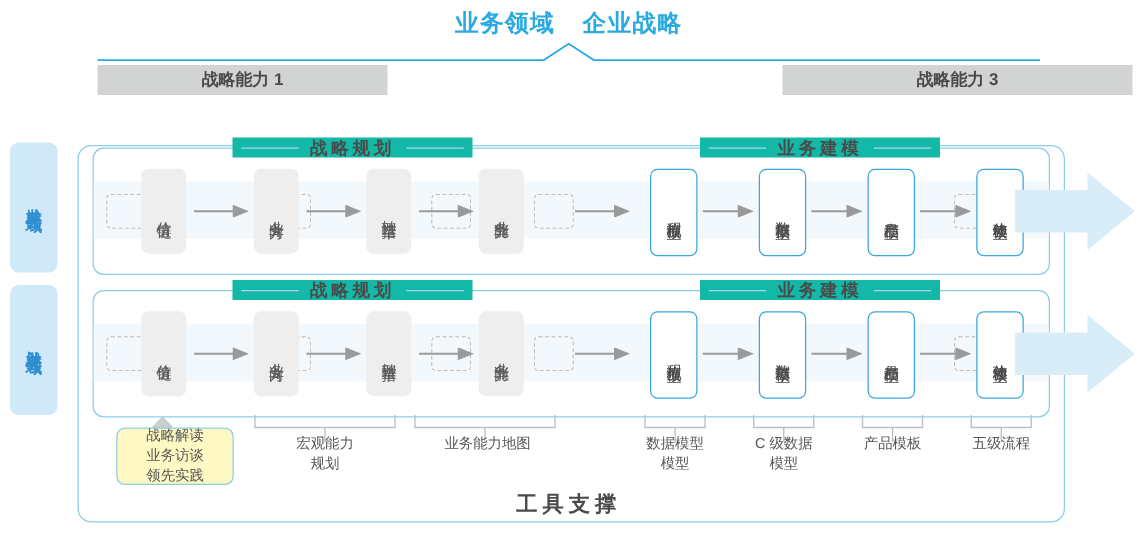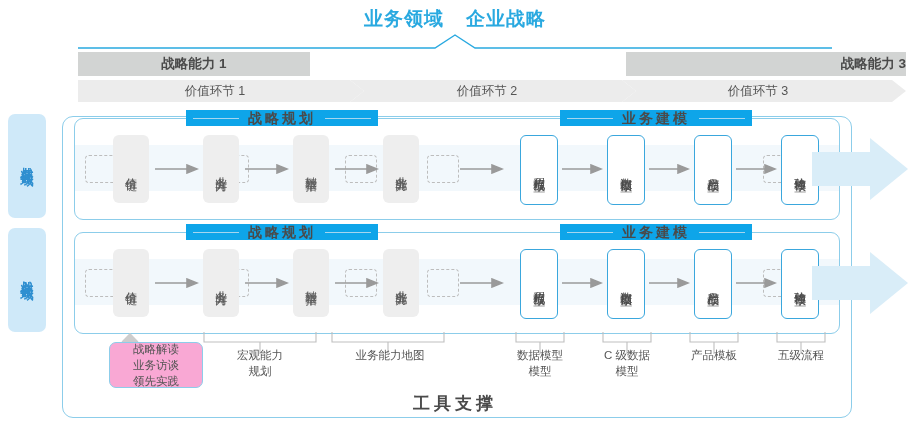--- a/index.html
+++ b/index.html
@@ -39,21 +39,21 @@
     line-height:1;white-space:nowrap;}
   .domain-lab .vnum{writing-mode:vertical-rl;color:#2f8fd0;font-size:13px;
     font-weight:bold;line-height:1;}
 
   
   .row-box{position:absolute;left:74px;width:764px;border:1px solid #8ccdea;
     border-radius:9px;background:#ffffff;}
   .band{position:absolute;left:0;height:46px;background:#f2f8fc;}
 
   .sec-title{position:absolute;display:flex;align-items:center;gap:9px;
-    background:#0ea5e9;padding:0 7px;height:16px;}
+    background:#14b8a6;padding:0 7px;height:16px;}
   .sec-title b{color:#4a4a4a;font-size:14px;font-weight:bold;letter-spacing:3px;
     white-space:nowrap;line-height:1;}
   .sec-line{width:46px;height:1px;background:#a6d6ef;}
 
   
   .node{position:absolute;width:36px;border-radius:6px;
     display:flex;align-items:center;justify-content:center;}
   .node .t{writing-mode:vertical-rl;text-orientation:upright;font-size:12px;
     line-height:1.04;letter-spacing:1px;white-space:nowrap;}
   .node.gray{background:#eeeeee;}
@@ -66,22 +66,22 @@
 
   .arrow{position:absolute;height:10px;}
 
   .bigarrow{position:absolute;}
 
   
   .brk{position:absolute;}
   .lab{position:absolute;text-align:center;color:#555;font-size:11.5px;
     line-height:1.35;white-space:nowrap;}
   .lab-box{position:absolute;border:1px solid #8ccdea;border-radius:7px;
-    background:#f9a8d4;display:flex;align-items:center;justify-content:center;
-    text-align:center;color:#555;font-size:11.5px;line-height:1.4;margin-left:16px;}
+    background:#fef9c3;display:flex;align-items:center;justify-content:center;
+    text-align:center;color:#555;font-size:11.5px;line-height:1.4;}
 
   
   .outer{position:absolute;left:62px;top:116px;width:788px;height:300px;
     border:1px solid #8ccdea;border-radius:11px;pointer-events:none;}
   .footer-txt{position:absolute;left:0;top:392px;width:910px;text-align:center;
     color:#4a4a4a;font-size:17px;font-weight:bold;letter-spacing:4px;}
 </style>
 </head>
 <body>
 
@@ -93,36 +93,25 @@
   </div>
 
   <svg class="peakline" viewBox="0 0 910 20" preserveAspectRatio="none">
     <polyline points="78,14 435,14 455,1 475,14 832,14" fill="none" stroke="#29a9e0" stroke-width="1.4"></polyline>
   </svg>
 
   <div class="cap-row">
     <div class="cap" style="left:0;width:232px;">
       <span>战略能力 1</span>
     </div>
-    <div class="cap" style="left:548px;width:280px;justify-content:flex-end;">
+    <div class="cap" style="left:548px;width:280px;">
       <span>战略能力 3</span>
     </div>
   </div>
 
-  <div class="chev-row">
-    <div class="chev" style="left:0;width:286px;clip-path:polygon(0 0,272px 0,286px 50%,272px 100%,0 100%);">
-      <span>价值环节 1</span>
-    </div>
-    <div class="chev" style="left:272px;width:286px;clip-path:polygon(0 0,272px 0,286px 50%,272px 100%,0 100%,14px 50%);">
-      <span>价值环节 2</span>
-    </div>
-    <div class="chev" style="left:544px;width:284px;clip-path:polygon(0 0,270px 0,284px 50%,270px 100%,0 100%,14px 50%);">
-      <span>价值环节 3</span>
-    </div>
-  </div>
 
   <div class="outer"></div>
 
   <div class="domain-lab" style="top:114px;height:104px;">
     <div style="display:flex;flex-direction:column;align-items:center;gap:2px;">
       <div class="vtxt">业务领域</div>
       <div class="vnum">1</div>
     </div>
   </div>
   <div class="domain-lab" style="top:228px;height:104px;">

